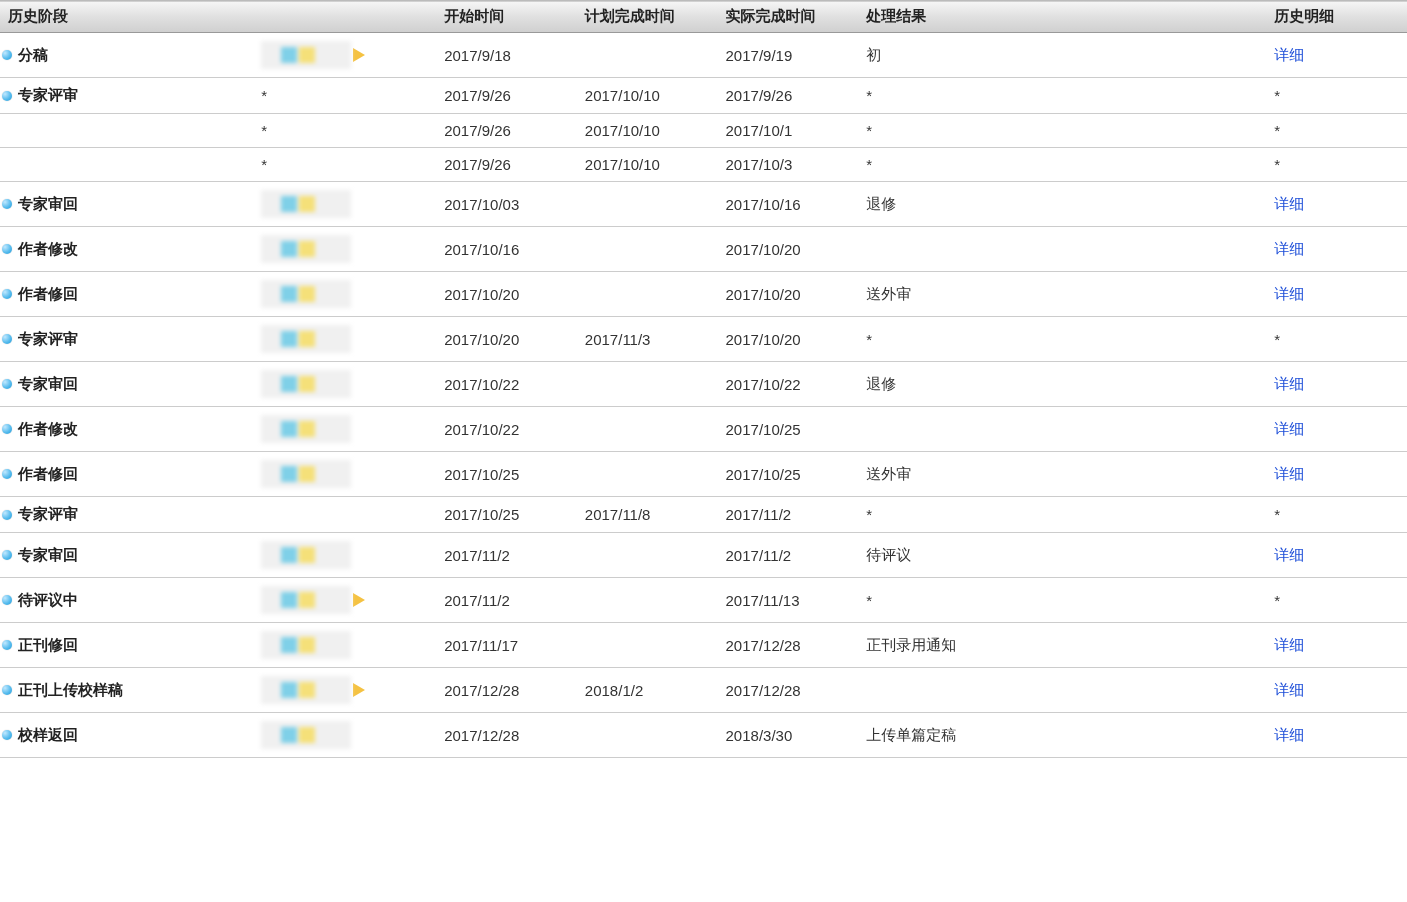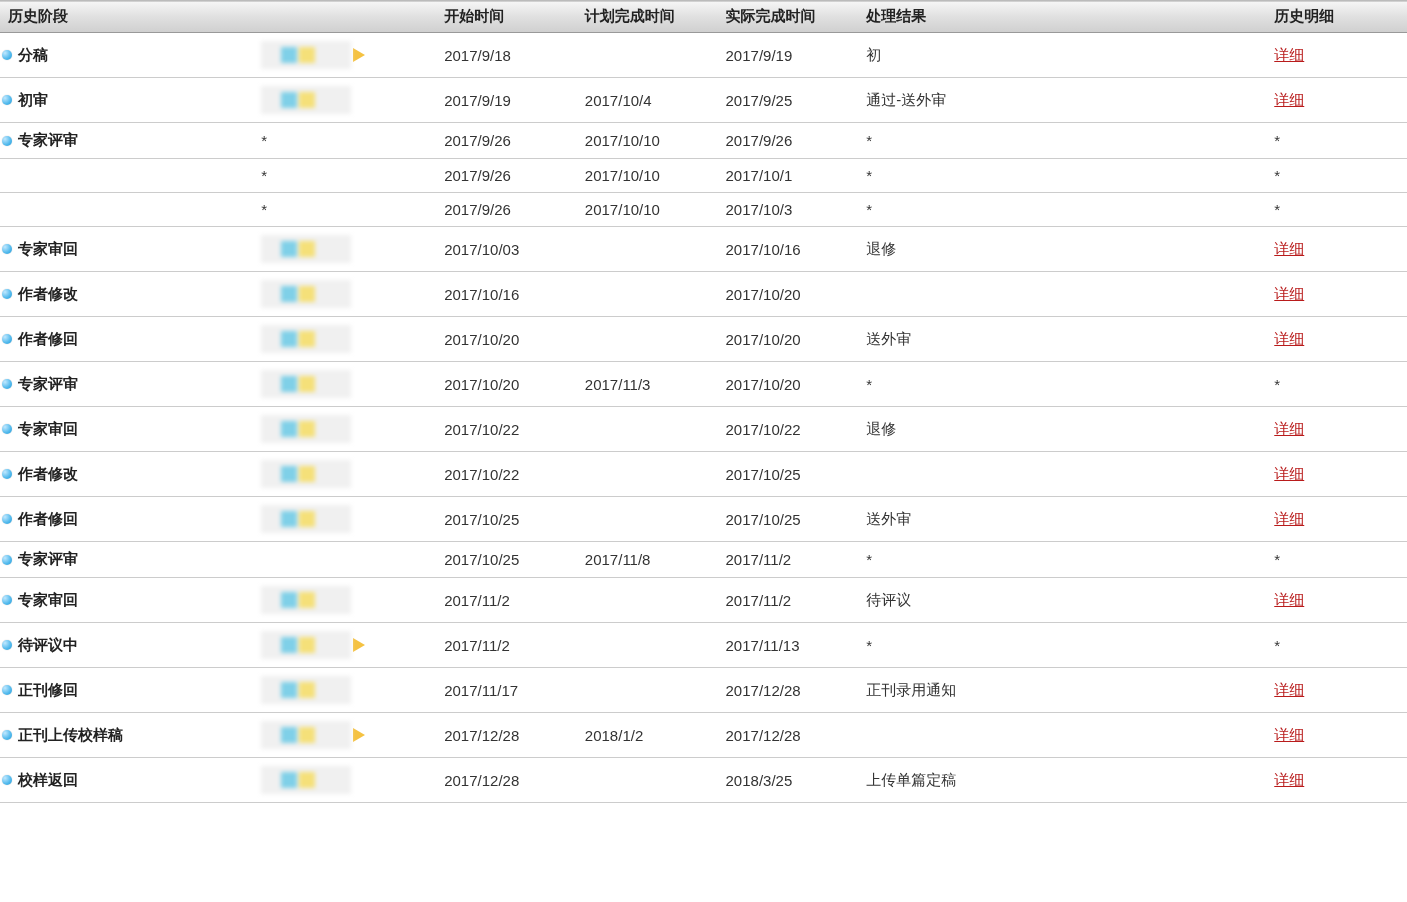--- a/index.html
+++ b/index.html
@@ -89,22 +89,21 @@
       display: inline-block;
       margin-left: 2px;
       width: 0;
       height: 0;
       border-top: 7px solid transparent;
       border-bottom: 7px solid transparent;
       border-left: 12px solid #f5c242;
       vertical-align: middle;
     }
     .detail-link {
-      color: #b91c1c;
-      text-decoration: underline;
+      color: #1d4ed8;
       cursor: pointer;
     }
     .col-stage { width: 18%; }
     .col-handler { width: 13%; }
     .col-start { width: 10%; }
     .col-plan { width: 10%; }
     .col-actual { width: 10%; }
     .col-result { width: 29%; }
     .col-detail { width: 10%; text-align: left; }
   </style>
@@ -136,29 +135,20 @@
       <tr>
         <td class="stage-cell"><span class="bullet-icon"></span><span>分稿</span></td>
         <td class="handler-cell"><span class="redacted"></span><span class="arrow-icon"></span></td>
         <td>2017/9/18</td>
         <td></td>
         <td>2017/9/19</td>
         <td>初</td>
         <td><a class="detail-link">详细</a></td>
       </tr>
       <tr>
-        <td class="stage-cell"><span class="bullet-icon"></span><span>初审</span></td>
-        <td class="handler-cell"><span class="redacted"></span></td>
-        <td>2017/9/19</td>
-        <td>2017/10/4</td>
-        <td>2017/9/25</td>
-        <td>通过-送外审</td>
-        <td><a class="detail-link">详细</a></td>
-      </tr>
-      <tr>
         <td class="stage-cell"><span class="bullet-icon"></span><span>专家评审</span></td>
         <td class="handler-cell"><span>*</span></td>
         <td>2017/9/26</td>
         <td>2017/10/10</td>
         <td>2017/9/26</td>
         <td>*</td>
         <td><span>*</span></td>
       </tr>
       <tr>
         <td class="stage-cell"><span></span></td>
@@ -284,20 +274,20 @@
         <td>2018/1/2</td>
         <td>2017/12/28</td>
         <td></td>
         <td><a class="detail-link">详细</a></td>
       </tr>
       <tr>
         <td class="stage-cell"><span class="bullet-icon"></span><span>校样返回</span></td>
         <td class="handler-cell"><span class="redacted"></span></td>
         <td>2017/12/28</td>
         <td></td>
-        <td>2018/3/25</td>
+        <td>2018/3/30</td>
         <td>上传单篇定稿</td>
         <td><a class="detail-link">详细</a></td>
       </tr>
     </tbody>
 </table>
 
 <div style="height:18px"></div>
 
 </body></html>

